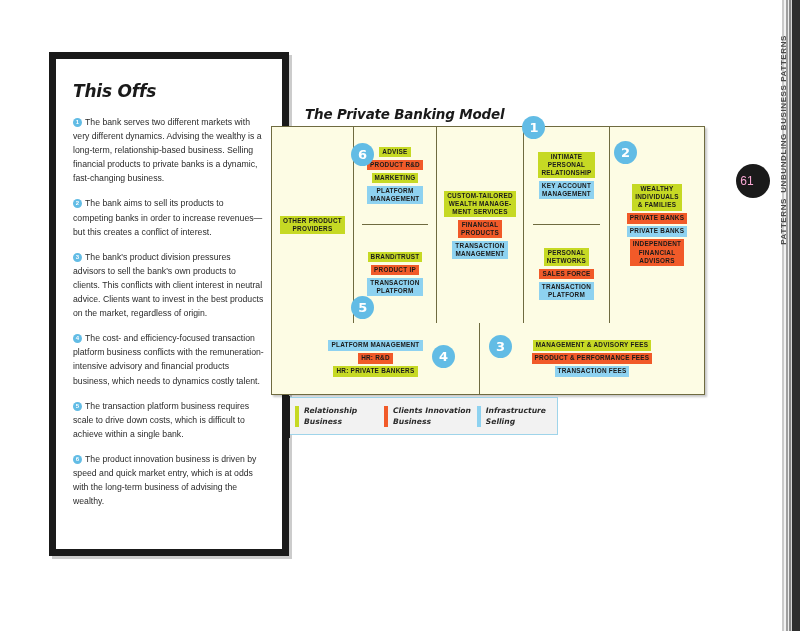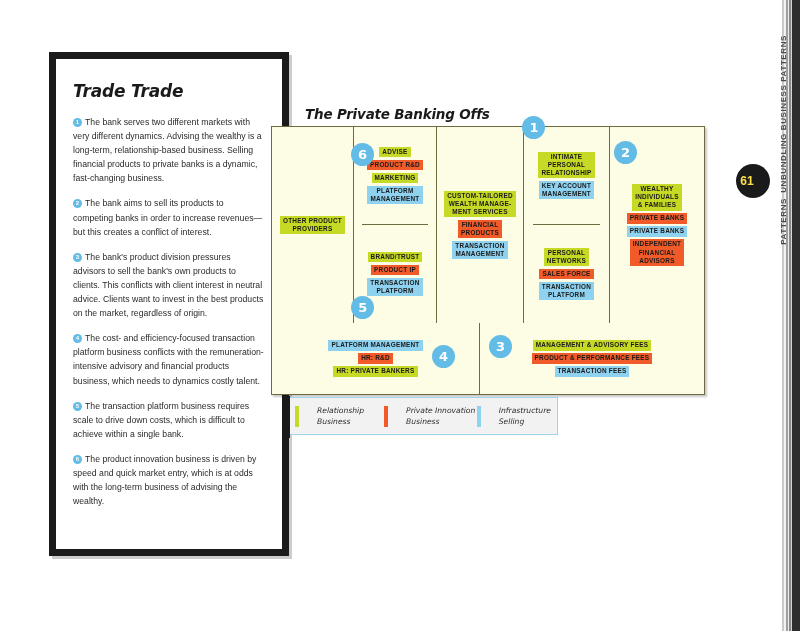--- a/index.html
+++ b/index.html
@@ -34,22 +34,22 @@
     font-weight:600;
     color:#4a4a4a;
     white-space:nowrap;
   }
   #running-head{ right:12px; top:35px; font-size:8px; }
   #section-label{ right:12px; top:198px; font-size:8px; }
 
   #page-number-badge{
     position:absolute;right:30px;top:164px;
     width:34px;height:34px;border-radius:50%;
-    background:#1a1a1a;color:#fde047;
-    font-size:12px;font-weight:700;
+    background:#1a1a1a;color:#f9a8d4;
+    font-size:12px;font-weight:400;
     display:flex;align-items:center;justify-content:center;
     overflow:hidden;
   }
   #page-number-badge span{ transform:translateX(-6px); }
 
   
   #tradeoffs-panel{
     position:absolute;left:49px;top:52px;
     width:240px;height:504px;
     background:#ffffff;
@@ -165,21 +165,21 @@
   
   #legend{
     position:absolute;left:288px;top:397px;
     width:270px;height:38px;
     background:#f2f2f2;
     border:1px solid #9fd4ea;
     box-sizing:border-box;
     display:flex;align-items:center;
     padding:0 6px;
   }
-  .legend-item{ display:flex;align-items:flex-start;gap:18px; }
+  .legend-item{ display:flex;align-items:flex-start;gap:5px;font-weight:bold; }
   #legend-item-0{ width:96px; }
   #legend-item-1{ width:100px; }
   #legend-item-2{ width:80px; }
   .legend-swatch{ width:4px;height:21px;flex:0 0 4px;margin-top:1px; }
   .legend-swatch.green{ background:#c6d924; }
   .legend-swatch.red{ background:#f15a29; }
   .legend-swatch.blue{ background:#8ed2f0; }
   .legend-label{
     font-family:"DejaVu Sans", sans-serif;
     font-style:italic;
@@ -197,32 +197,32 @@
 
 <div class="vtext" id="running-head">UNBUNDLING BUSINESS PATTERNS</div>
 
 <div id="page-number-badge">
   <span>61</span>
 </div>
 
 <div class="vtext" id="section-label">PATTERNS</div>
 
 <div id="tradeoffs-panel">
-  <div id="tradeoffs-title">Trade Trade</div>
+  <div id="tradeoffs-title">This Offs</div>
   <div id="tradeoffs-list">
       <div class="tradeoff-item"><span class="num-dot">1</span><span>The bank serves two different markets with very different dynamics. Advising the wealthy is a long-term, relationship-based business. Selling financial products to private banks is a dynamic, fast-changing business.</span></div>
       <div class="tradeoff-item"><span class="num-dot">2</span><span>The bank aims to sell its products to competing banks in order to increase revenues—but this creates a conflict of interest.</span></div>
       <div class="tradeoff-item"><span class="num-dot">3</span><span>The bank's product division pressures advisors to sell the bank's own products to clients. This conflicts with client interest in neutral advice. Clients want to invest in the best products on the market, regardless of origin.</span></div>
       <div class="tradeoff-item"><span class="num-dot">4</span><span>The cost- and efficiency-focused transaction platform business conflicts with the remuneration-intensive advisory and financial products business, which needs to dynamics costly talent.</span></div>
       <div class="tradeoff-item"><span class="num-dot">5</span><span>The transaction platform business requires scale to drive down costs, which is difficult to achieve within a single bank.</span></div>
       <div class="tradeoff-item"><span class="num-dot">6</span><span>The product innovation business is driven by speed and quick market entry, which is at odds with the long-term business of advising the wealthy.</span></div>
     </div>
 </div>
 
-<div id="canvas-title">The Private Banking Offs</div>
+<div id="canvas-title">The Private Banking Model</div>
 
 <div id="canvas">
 
   <div id="canvas-top">
 
     <div class="cell" id="cell-partners">
       <div class="tag-holder" style="display: flex; flex-direction: column; align-items: center;">
           <span class="tag green">OTHER PRODUCT
 PROVIDERS</span>
         </div>
@@ -323,21 +323,21 @@
 
 <div id="legend">
   <div id="legend-blackbar"></div>
 <div class="legend-item" id="legend-item-0">
       <div class="legend-swatch green"></div>
       <div class="legend-label">Relationship
 Business</div>
     </div>
     <div class="legend-item" id="legend-item-1">
       <div class="legend-swatch red"></div>
-      <div class="legend-label">Private Innovation
+      <div class="legend-label">Clients Innovation
 Business</div>
     </div>
     <div class="legend-item" id="legend-item-2">
       <div class="legend-swatch blue"></div>
       <div class="legend-label">Infrastructure
 Selling</div>
     </div>
   </div>
 
 </body></html>

